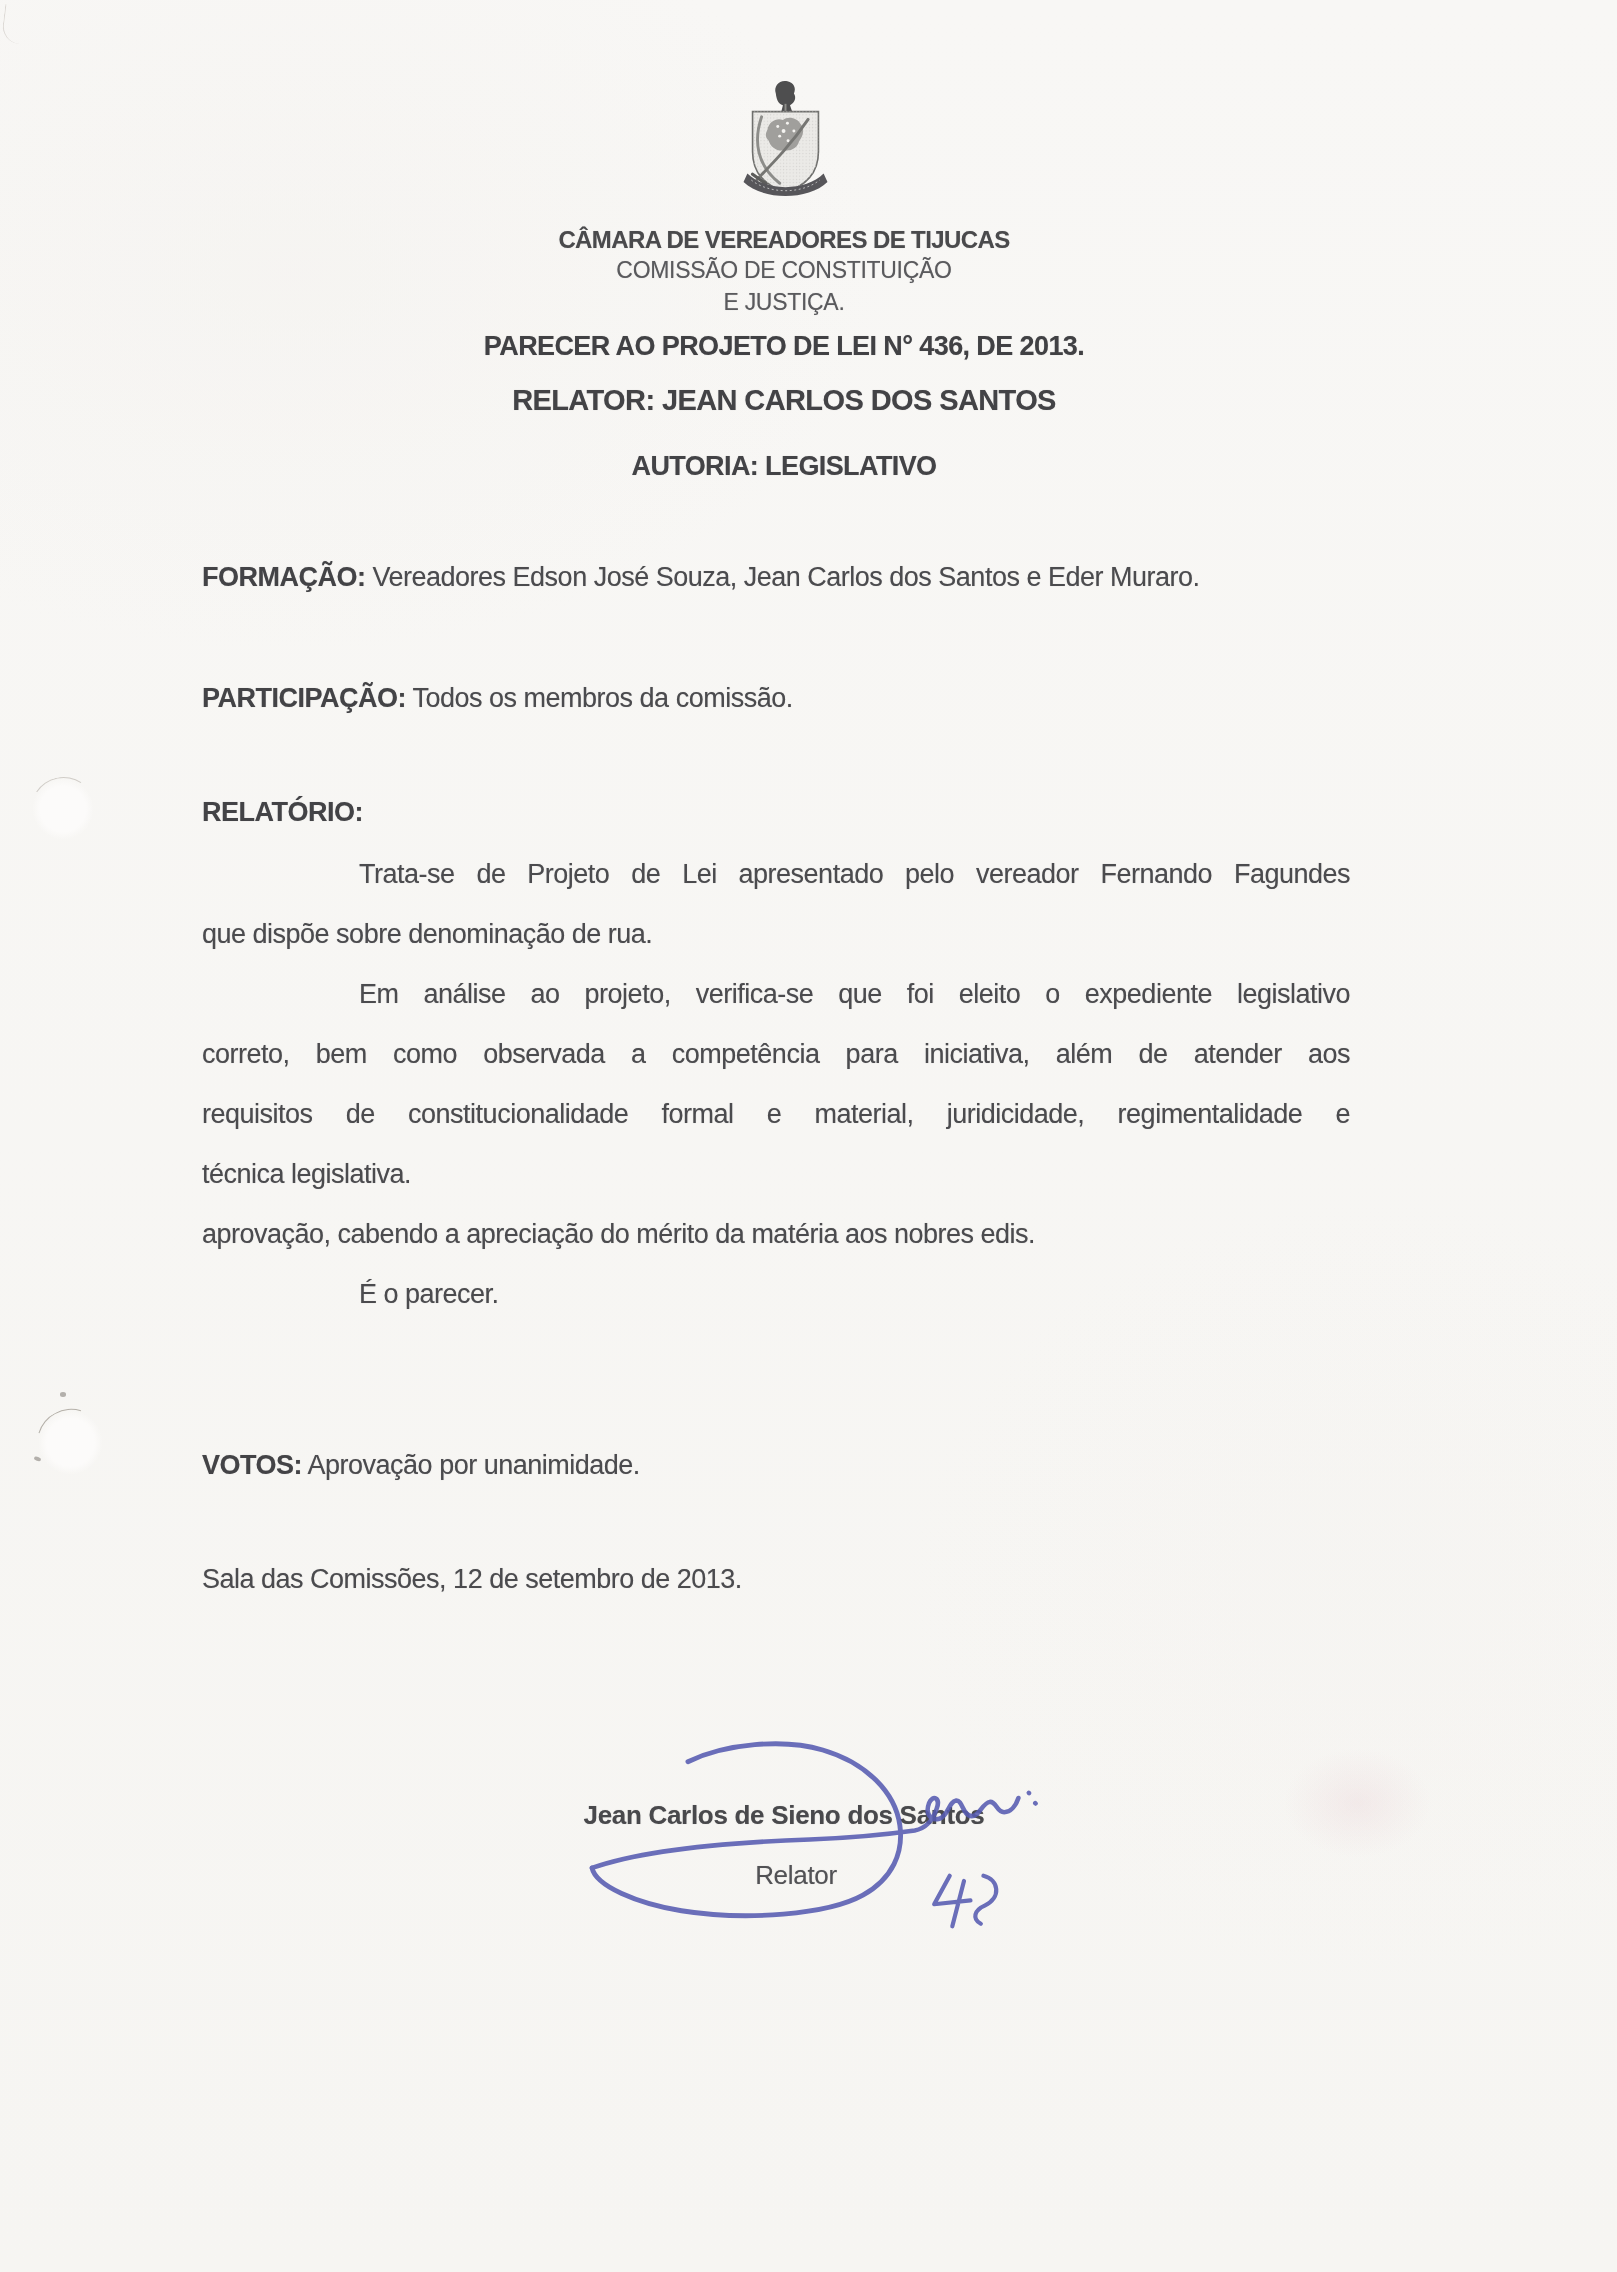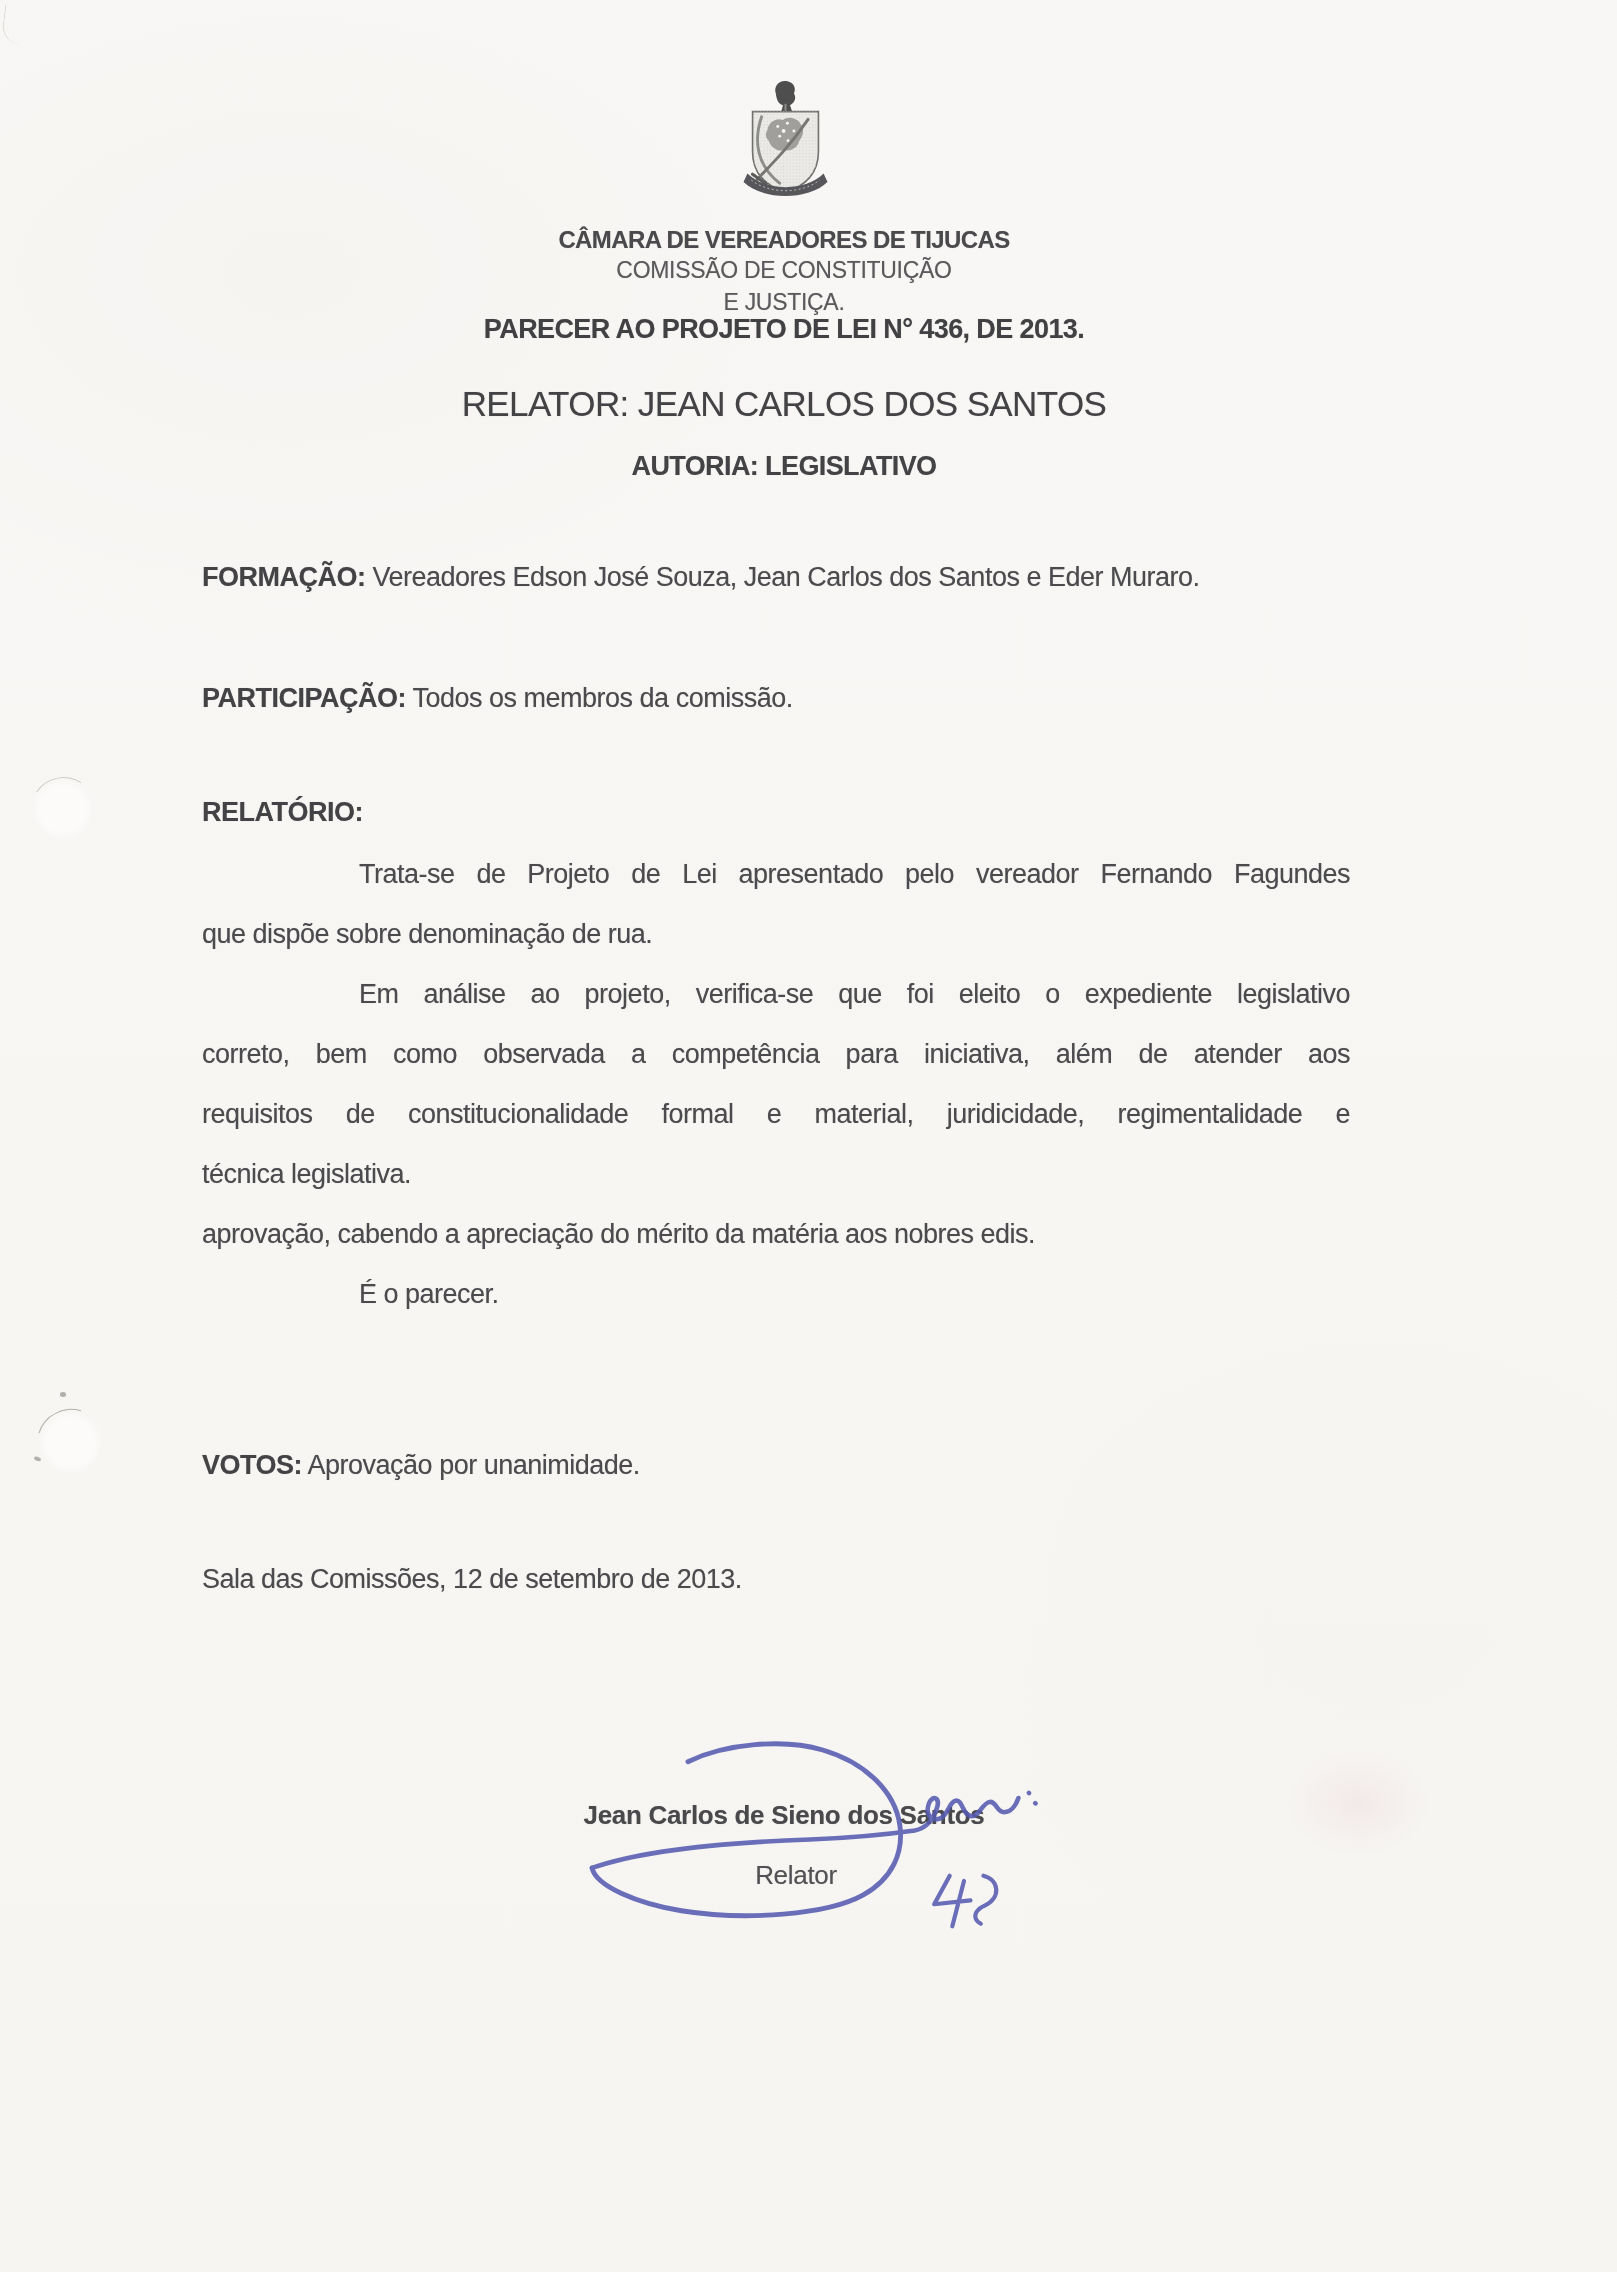--- a/index.html
+++ b/index.html
@@ -15,22 +15,22 @@
       linear-gradient(#f8f7f5, #f6f5f2);
     text-shadow:0 0 0.8px rgba(96,96,99,.45);
   }
 
   
   .center{position:absolute;left:0;width:1568px;text-align:center;}
 
   .hdr-l1{top:226px;font-size:24px;font-weight:bold;letter-spacing:-0.6px;color:#4a4a4c;}
   .hdr-l2{top:257px;font-size:23px;letter-spacing:-0.3px;color:#5a5a5d;}
   .hdr-l3{top:289px;font-size:23px;letter-spacing:-0.3px;color:#5a5a5d;}
-  .hdr-title{top:314px;font-size:27px;font-weight:bold;letter-spacing:-0.6px;color:#414144;}
-  .hdr-relator{top:384px;font-size:35px;font-weight:normal;letter-spacing:-0.6px;color:#434346;}
+  .hdr-title{top:331px;font-size:27px;font-weight:bold;letter-spacing:-0.6px;color:#414144;}
+  .hdr-relator{top:384px;font-size:29px;font-weight:bold;letter-spacing:-0.6px;color:#434346;}
   .hdr-autoria{top:451px;font-size:27px;font-weight:bold;letter-spacing:-0.6px;color:#434346;}
 
   
   .textline{
     position:absolute;left:202px;width:1148px;
     font-size:27px;letter-spacing:-0.5px;line-height:1.18;
     color:#4b4b4e;box-sizing:border-box;
   }
   .lbl{font-weight:bold;color:#434346;}
   .t-formacao{top:562px;}

